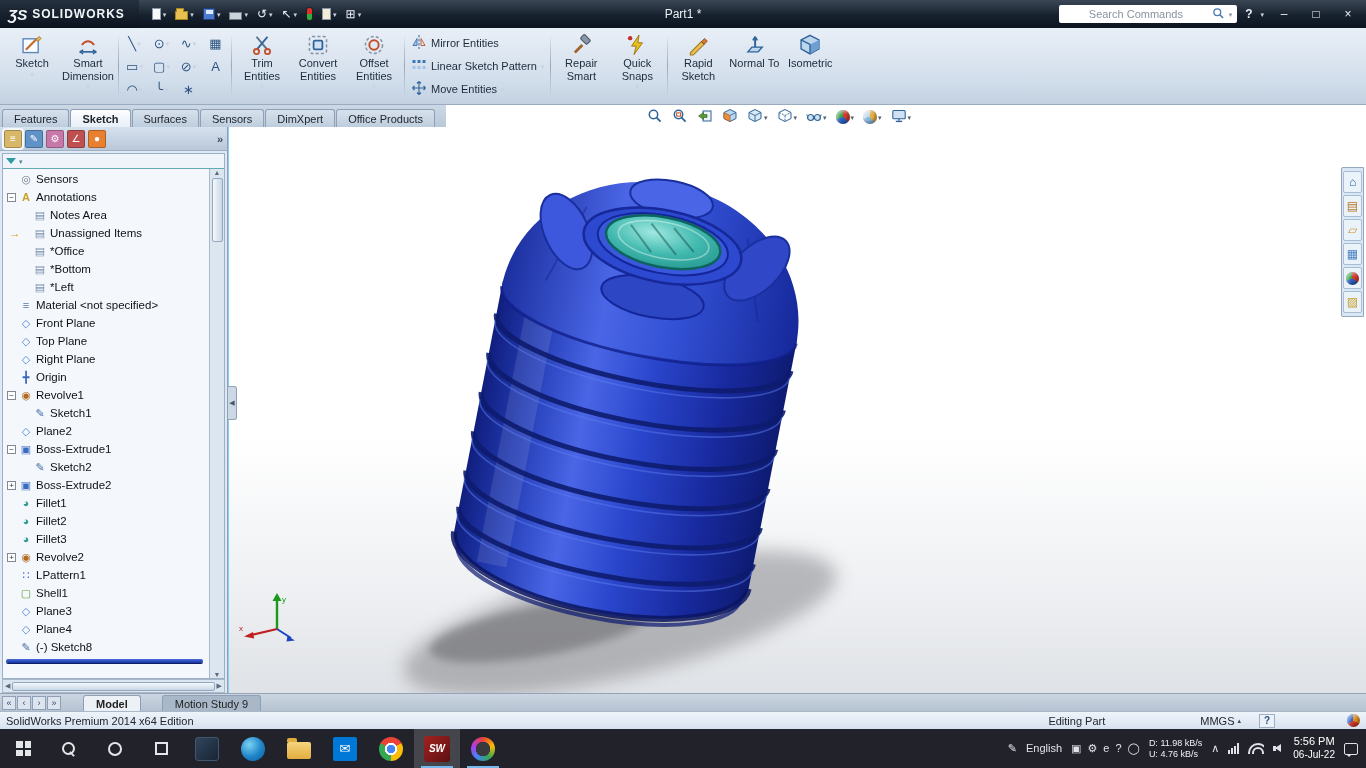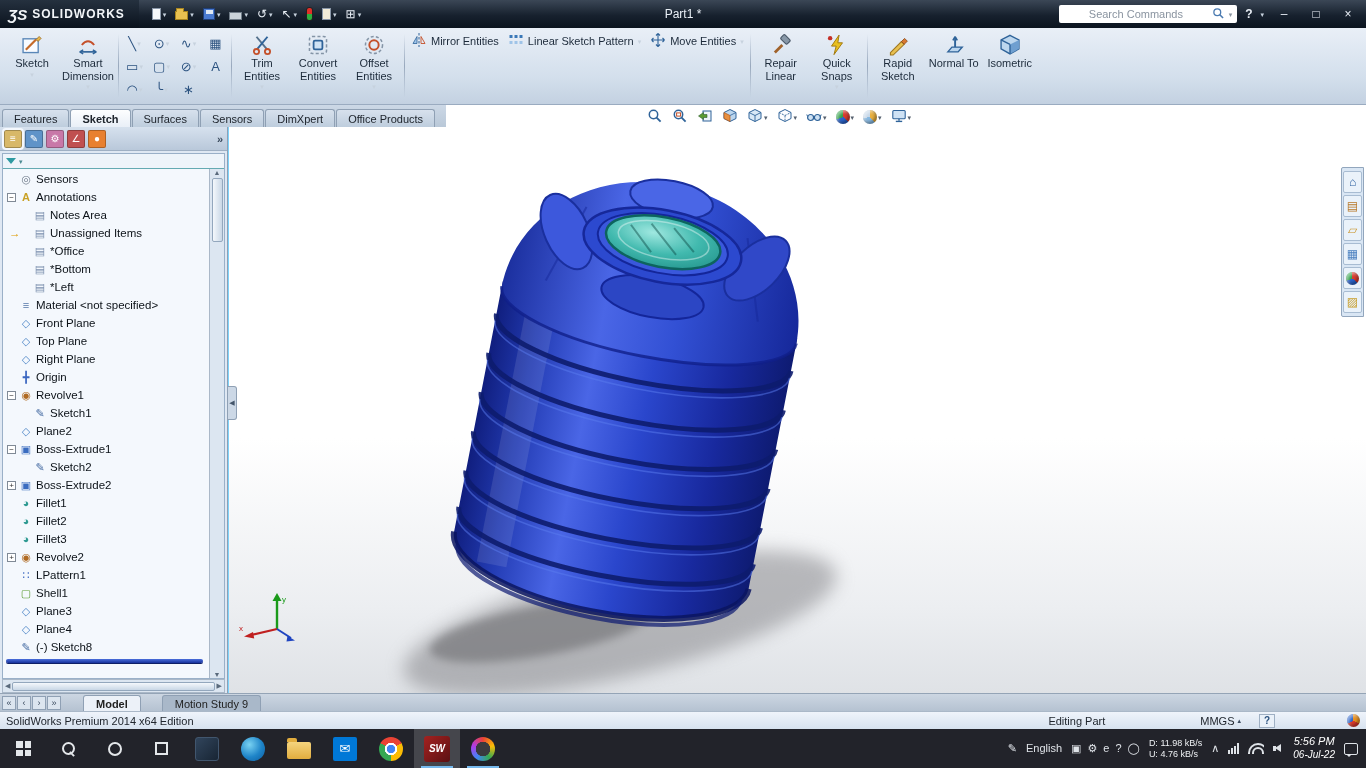--- a/index.html
+++ b/index.html
@@ -41,21 +41,21 @@
   .rsep{width:1px;margin:4px 2px;background:linear-gradient(transparent,#98a8bd,transparent);}
   .rgrow{display:flex;align-items:stretch;}
   .bigbtn{display:flex;flex-direction:column;align-items:center;width:56px;padding:3px 1px 1px;
      border-radius:2px;text-align:center;line-height:1.15;color:#1c2a3a;cursor:default;}
   .bigbtn .bicon{height:24px;display:flex;align-items:center;justify-content:center;}
   .bigbtn .blabel{font-size:11px;}
   .bigbtn .caret{margin-top:1px;}
   .bigbtn.wide{width:68px;}
   .pal{display:grid;grid-template-columns:repeat(4,27px);grid-auto-rows:23px;align-content:center;}
   .pal-item{display:flex;align-items:center;justify-content:center;gap:1px;font-size:13px;color:#2c5380;cursor:default;border-radius:2px;}
-  .rstack{display:flex;flex-direction:row;justify-content:center;gap:1px;}
+  .rstack{display:flex;flex-direction:column;justify-content:center;gap:1px;}
   .stack-row{display:flex;align-items:center;gap:4px;height:22px;padding:0 4px;border-radius:2px;color:#1c2a3a;cursor:default;}
 
   
   #tabrow{position:absolute;left:0;top:105px;width:100%;height:22px;background:#fff;}
   .tabs{display:inline-flex;height:100%;background:linear-gradient(#ccd8e6,#b9c8d8);padding:0 10px 0 2px;align-items:flex-end;}
   .tab{padding:3px 11px 2px;margin:1px 1px 0 0;border:1px solid #8fa0b4;border-bottom:none;
      background:linear-gradient(#d7e1ed,#becddd);border-radius:3px 3px 0 0;color:#20262e;cursor:default;white-space:nowrap;}
   .tab.active{background:linear-gradient(#fdfeff,#e9eff7);font-weight:bold;}
   #headsup{position:absolute;left:645px;top:107px;height:20px;display:flex;align-items:center;gap:5px;}
   .hu-item{display:flex;align-items:center;gap:1px;padding:1px 2px;border-radius:2px;cursor:default;}
@@ -157,21 +157,21 @@
   .bars{display:flex;align-items:flex-end;gap:1px;height:11px;}
   .bars i{width:2px;background:#dfe3e8;display:block;}
   .bars i:nth-child(1){height:4px;}.bars i:nth-child(2){height:6px;}
   .bars i:nth-child(3){height:8px;}.bars i:nth-child(4){height:11px;}
   .wifi{position:relative;width:16px;height:11px;overflow:hidden;}
   .wifi::before{content:"";position:absolute;left:0;top:0;width:16px;height:16px;border:2px solid #dfe3e8;border-radius:50%;}
   .wifi::after{content:"";position:absolute;left:4px;top:4px;width:8px;height:8px;border:2px solid #dfe3e8;border-radius:50%;}
   .spk{width:11px;height:11px;position:relative;}
   .spk::before{content:"";position:absolute;left:0;top:3px;width:3px;height:5px;background:#dfe3e8;}
   .spk::after{content:"";position:absolute;left:2px;top:1px;width:0;height:0;border-right:6px solid #dfe3e8;border-top:4.5px solid transparent;border-bottom:4.5px solid transparent;}
-  .clock{font-size:11px;line-height:1.25;color:#fff;text-align:center;cursor:default;font-style:italic;}
+  .clock{font-size:11px;line-height:1.25;color:#fff;text-align:center;cursor:default;}
   .clock .date{font-size:10px;}
   .bubble{width:14px;height:12px;border:1.5px solid #dfe3e8;border-radius:2px;position:relative;}
   .bubble::after{content:"";position:absolute;left:1px;bottom:-6px;border:3px solid transparent;border-top-color:#dfe3e8;}
 </style>
 </head>
 <body>
 
 <div id="root">
 
   <div id="titlebar">
@@ -369,21 +369,21 @@
       </div>
     <div class="rsep"></div>
     <div class="rgrow" id="grpE">
         <div class="bigbtn">
           <div class="bicon">
             <svg width="22" height="22" viewBox="0 0 16 16">
               <line x1="3.5" y1="13.5" x2="9" y2="8" stroke="#a0622a" stroke-width="2"></line>
               <rect x="8" y="1.8" width="6.5" height="4.2" rx="1" transform="rotate(45 11.2 3.9)" fill="#8898a8" stroke="#4a5868" stroke-width="0.8"></rect>
             </svg>
           </div>
-          <span class="blabel">Repair Linear</span>
+          <span class="blabel">Repair Smart</span>
         </div>
         <div class="bigbtn">
           <div class="bicon">
             <svg width="22" height="22" viewBox="0 0 16 16">
               <path d="M9.5 0.8 L4 8.8 H7.4 L5.8 15 L12 6.4 H8.6 Z" fill="#e8c020" stroke="#a07810" stroke-width="0.7"></path>
               <circle cx="3" cy="3" r="1.6" fill="#c43028"></circle>
             </svg>
           </div>
           <span class="blabel">Quick Snaps</span>
           <span class="caret">▾</span>

